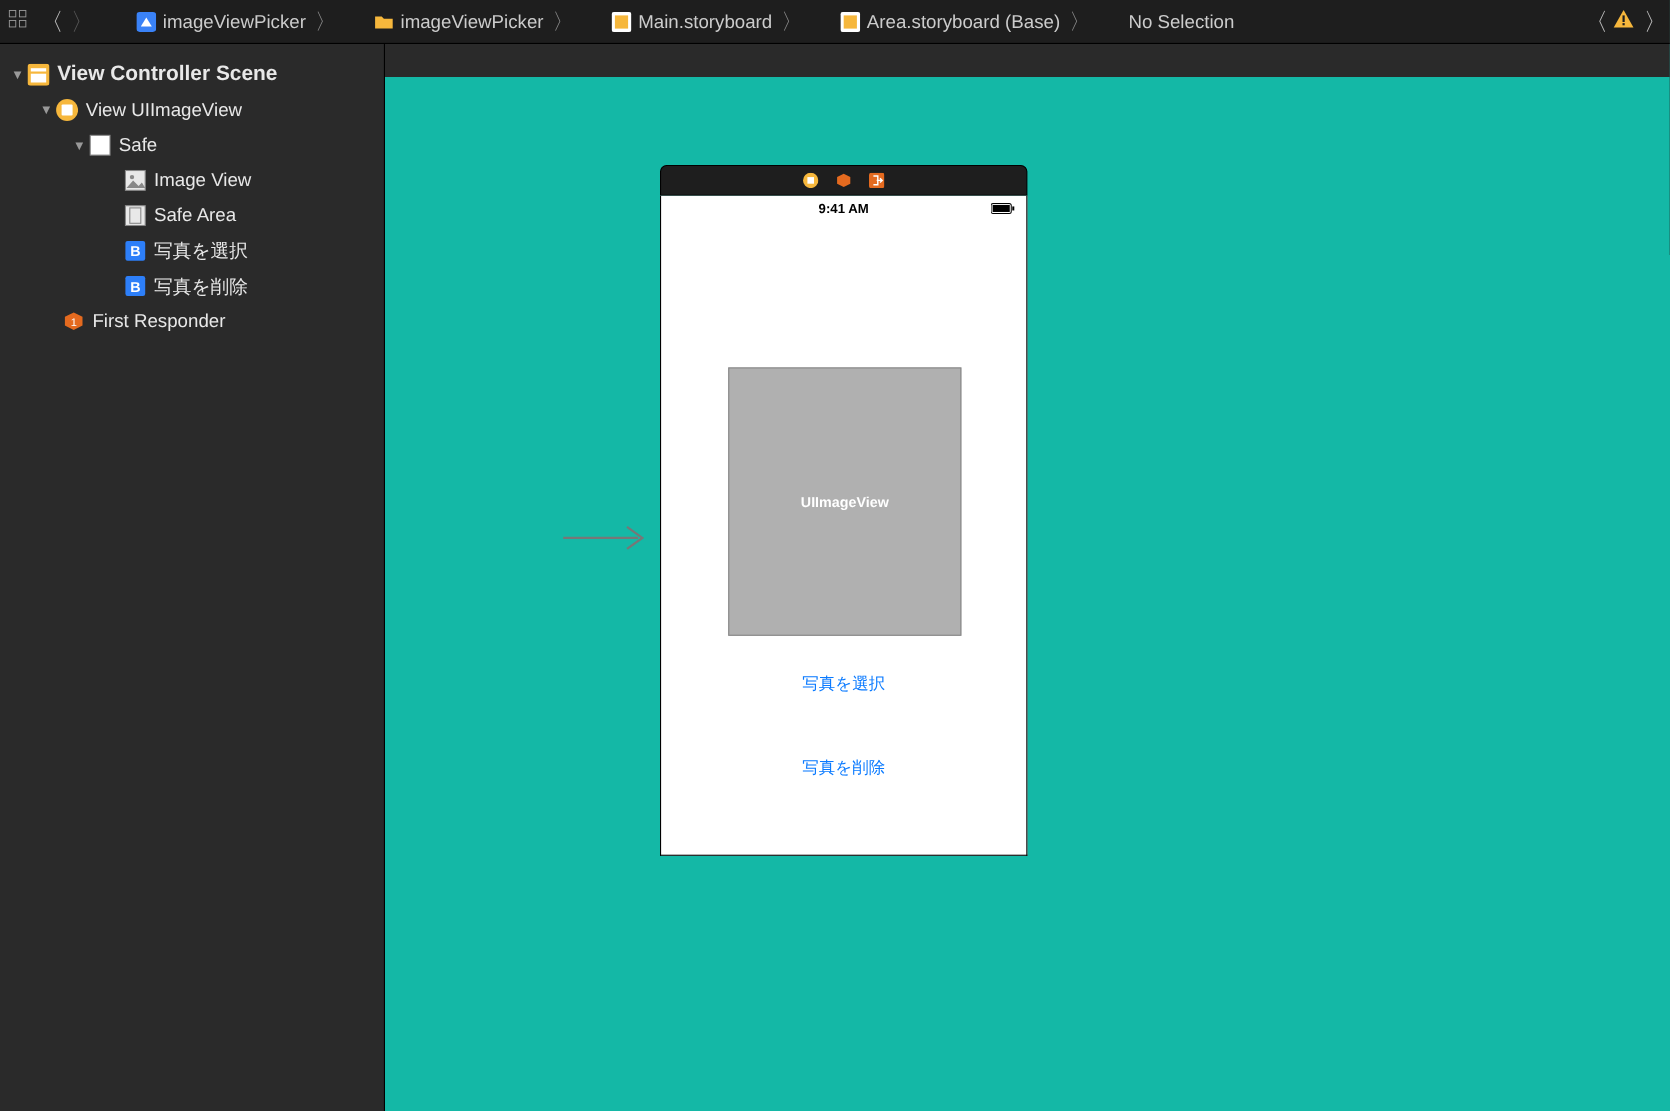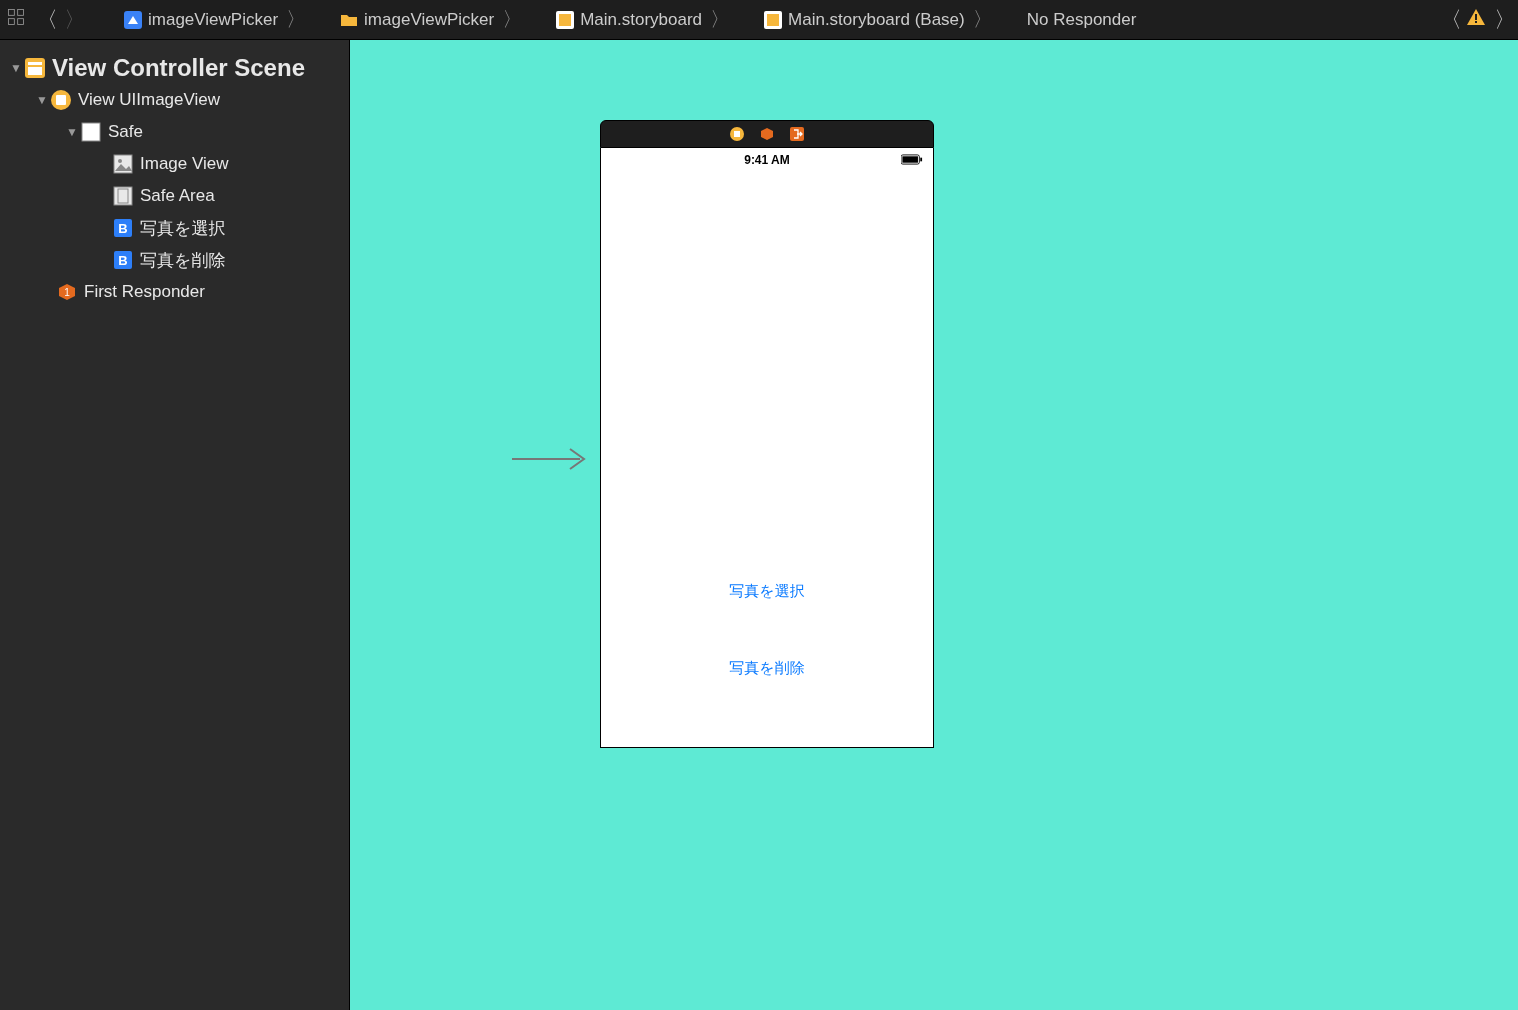--- a/index.html
+++ b/index.html
@@ -80,23 +80,24 @@
   }
   .outline {
     width: 350px;
     background: #2a2a2a;
     border-right: 1px solid #000;
     padding-top: 12px;
     font-size: 17px;
   }
   .canvas {
     flex: 1;
-    background: #5eead4;
+    background: #14b8a6;
     position: relative;
     overflow: hidden;
+    margin-top: 30px;
   }
 
   
   .row {
     display: flex;
     align-items: center;
     height: 32px;
     cursor: default;
     white-space: nowrap;
   }
@@ -106,21 +107,21 @@
     color: #999;
     text-align: center;
     cursor: pointer;
     user-select: none;
     transform-origin: center;
   }
   .spacer { display:inline-block; }
   .row .icon { width: 22px; height: 22px; margin-right: 6px; display:inline-flex; align-items:center; justify-content:center; }
   .row .icon svg { width: 20px; height: 20px; }
   .row-label { color: #e8e8e8; }
-  .row.scene .row-label { font-weight: 600; font-size: 24px; }
+  .row.scene .row-label { font-weight: 600; font-size: 19px; }
 
   
   .device-wrap {
     position: absolute;
     left: 250px;
     top: 80px;
   }
   .device-header {
     width: 334px;
     height: 28px;
@@ -243,25 +244,25 @@
       <span>Main.storyboard</span>
       <span class="sep">〉</span>
     </span>
     <span class="crumb">
       <span class="crumb-icon">
         <svg viewBox="0 0 18 18">
             <rect width="18" height="18" rx="2" fill="#fff"></rect>
             <rect x="3" y="3" width="12" height="12" fill="#f6b73c"></rect>
           </svg>
       </span>
-      <span>Main.storyboard (Base)</span>
+      <span>Area.storyboard (Base)</span>
       <span class="sep">〉</span>
     </span>
     <span class="crumb">
-      <span>No Responder</span>
+      <span>No Selection</span>
     </span>
   </div>
 
   <div class="right-group">
     <span class="nav-arrow">〈</span>
     <span class="warn-icon">
       <svg viewBox="0 0 20 20">
           <path d="M10 2 L19 18 H1 Z" fill="#f6b73c"></path>
           <rect x="9" y="7" width="2" height="6" fill="#1e1e1e"></rect>
           <rect x="9" y="14" width="2" height="2" fill="#1e1e1e"></rect>
@@ -405,20 +406,23 @@
           <span>9:41 AM</span>
           <span class="battery">
             <svg viewBox="0 0 24 12">
                 <rect x="0" y="1" width="20" height="10" rx="2" fill="none" stroke="#000"></rect>
                 <rect x="1.5" y="2.5" width="17" height="7" fill="#000"></rect>
                 <rect x="21" y="4" width="2" height="4" fill="#000"></rect>
               </svg>
           </span>
         </div>
 
+        <div class="uiimage">
+          <span>UIImageView</span>
+        </div>
 
         <div class="ui-button ui-btn-1">
           <span>写真を選択</span>
         </div>
         <div class="ui-button ui-btn-2">
           <span>写真を削除</span>
         </div>
       </div>
     </div>
 

